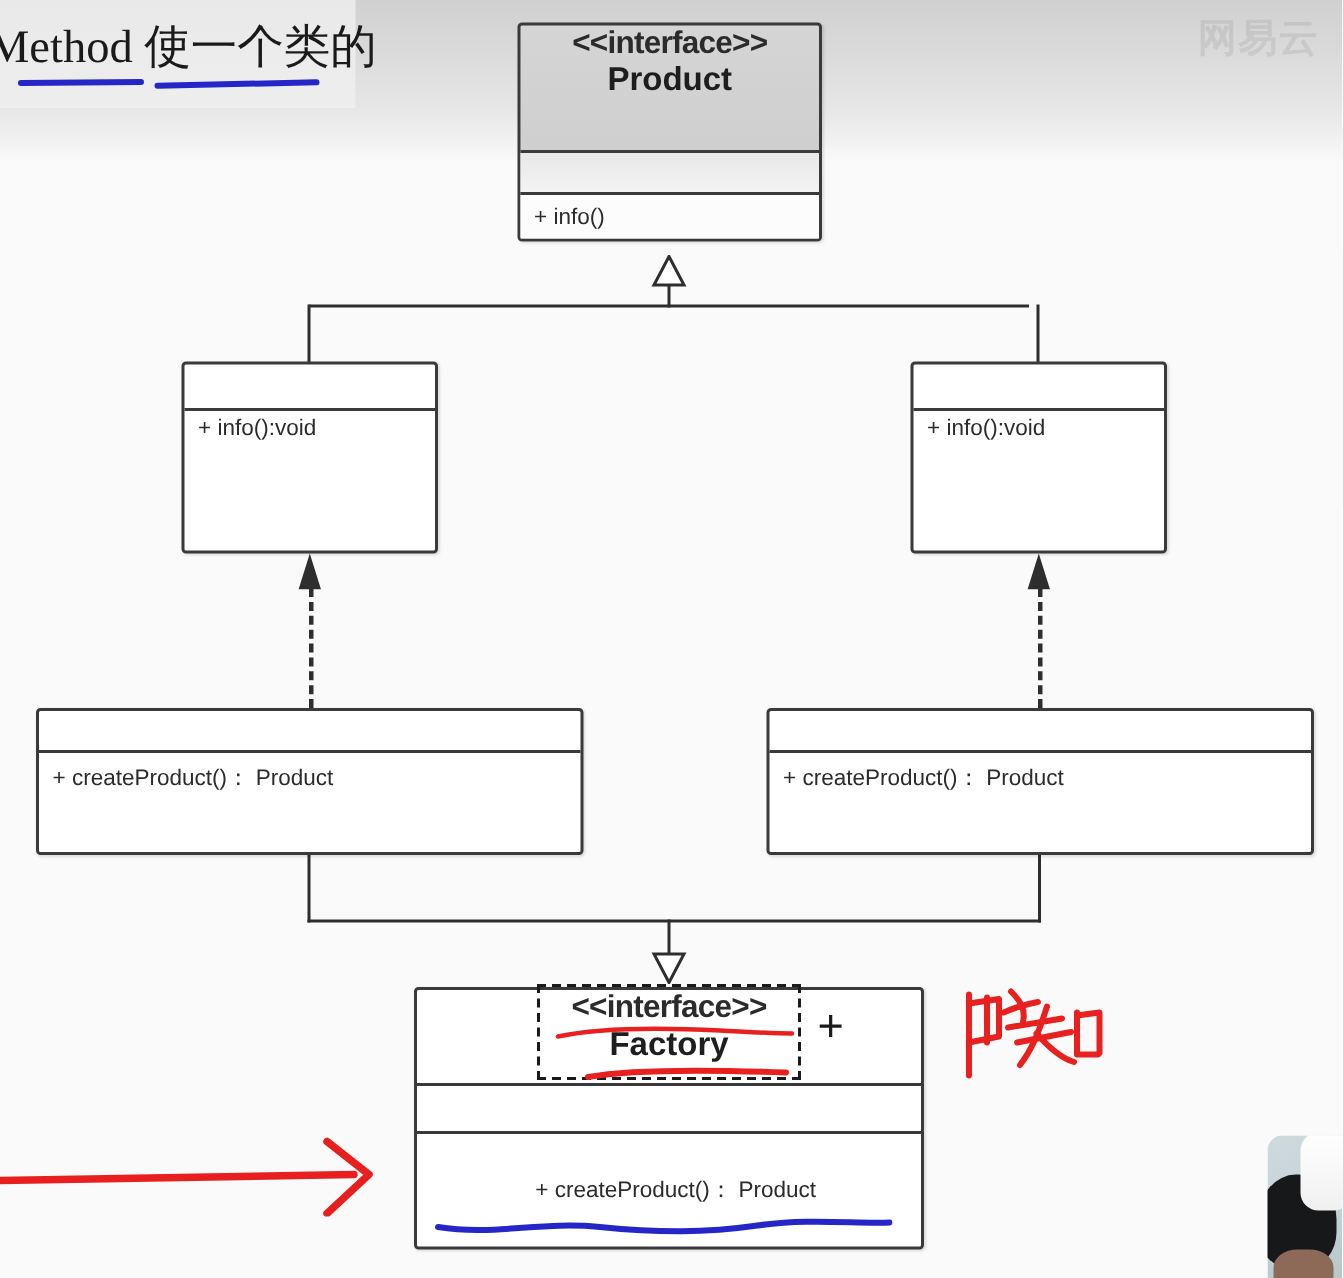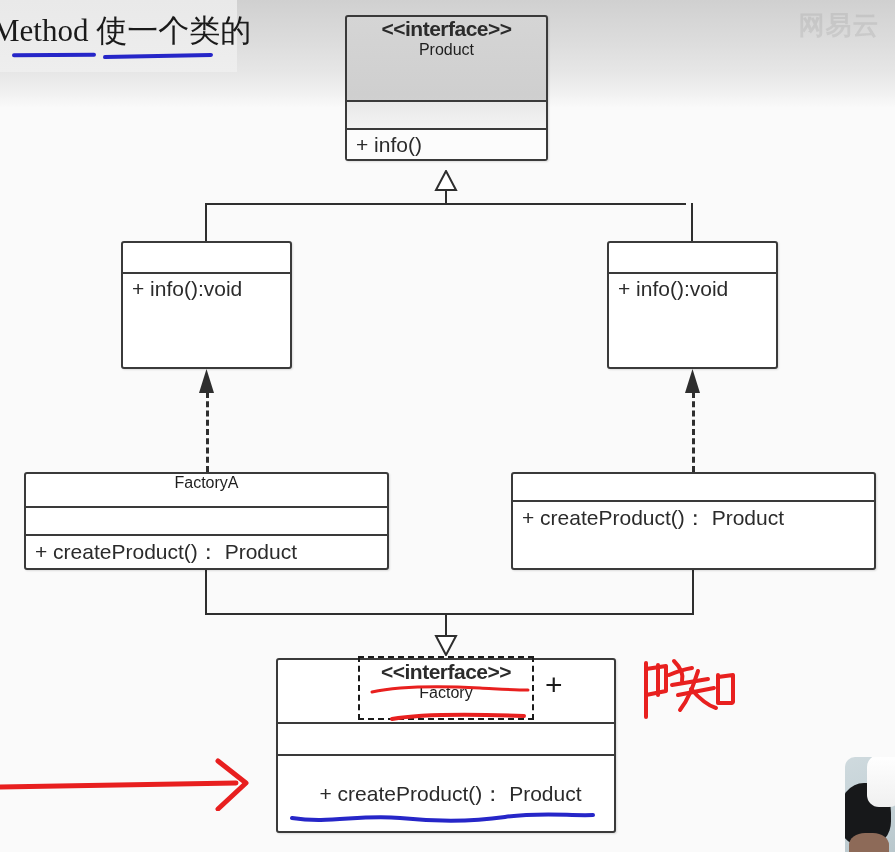--- a/index.html
+++ b/index.html
@@ -98,27 +98,27 @@
     padding-left: 9px;
   }
   .stereo {
     font-size: 21px;
     font-weight: bold;
     color: #2b2b2b;
     letter-spacing: -0.5px;
     line-height: 1.12;
   }
   .cls-name {
-    font-size: 16px;
-    font-weight: normal;
+    font-size: 22px;
+    font-weight: bold;
     color: #1e1e1e;
     line-height: 1.12;
   }
   .op-text {
-    font-size: 21px;
+    font-size: 15px;
     color: #2b2b2b;
     white-space: nowrap;
   }
 
   
   .conn {
     position: absolute;
     background: #2e2e2e;
   }
   .conn.v { width: 2px; }
@@ -229,23 +229,20 @@
   </div>
 
   <div class="uml-box" style="left:607px; top:241px; width:171px; height:128px;">
     <div class="compartment attrs" style="height:31px;"></div>
     <div class="compartment ops" style="height:59px; align-items:flex-start; padding-top:3px;">
       <span class="op-text">+ info():void</span>
     </div>
   </div>
 
   <div class="uml-box" style="left:24px; top:472px; width:365px; height:98px;">
-    <div class="compartment title" style="height:34px;">
-      <div class="cls-name">FactoryA</div>
-    </div>
     <div class="compartment attrs" style="height:28px;"></div>
     <div class="compartment ops" style="height:32px;">
       <span class="op-text">+ createProduct()： Product</span>
     </div>
   </div>
 
   <div class="uml-box" style="left:511px; top:472px; width:365px; height:98px;">
     <div class="compartment attrs" style="height:28px;"></div>
     <div class="compartment ops" style="height:32px;">
       <span class="op-text">+ createProduct()： Product</span>

